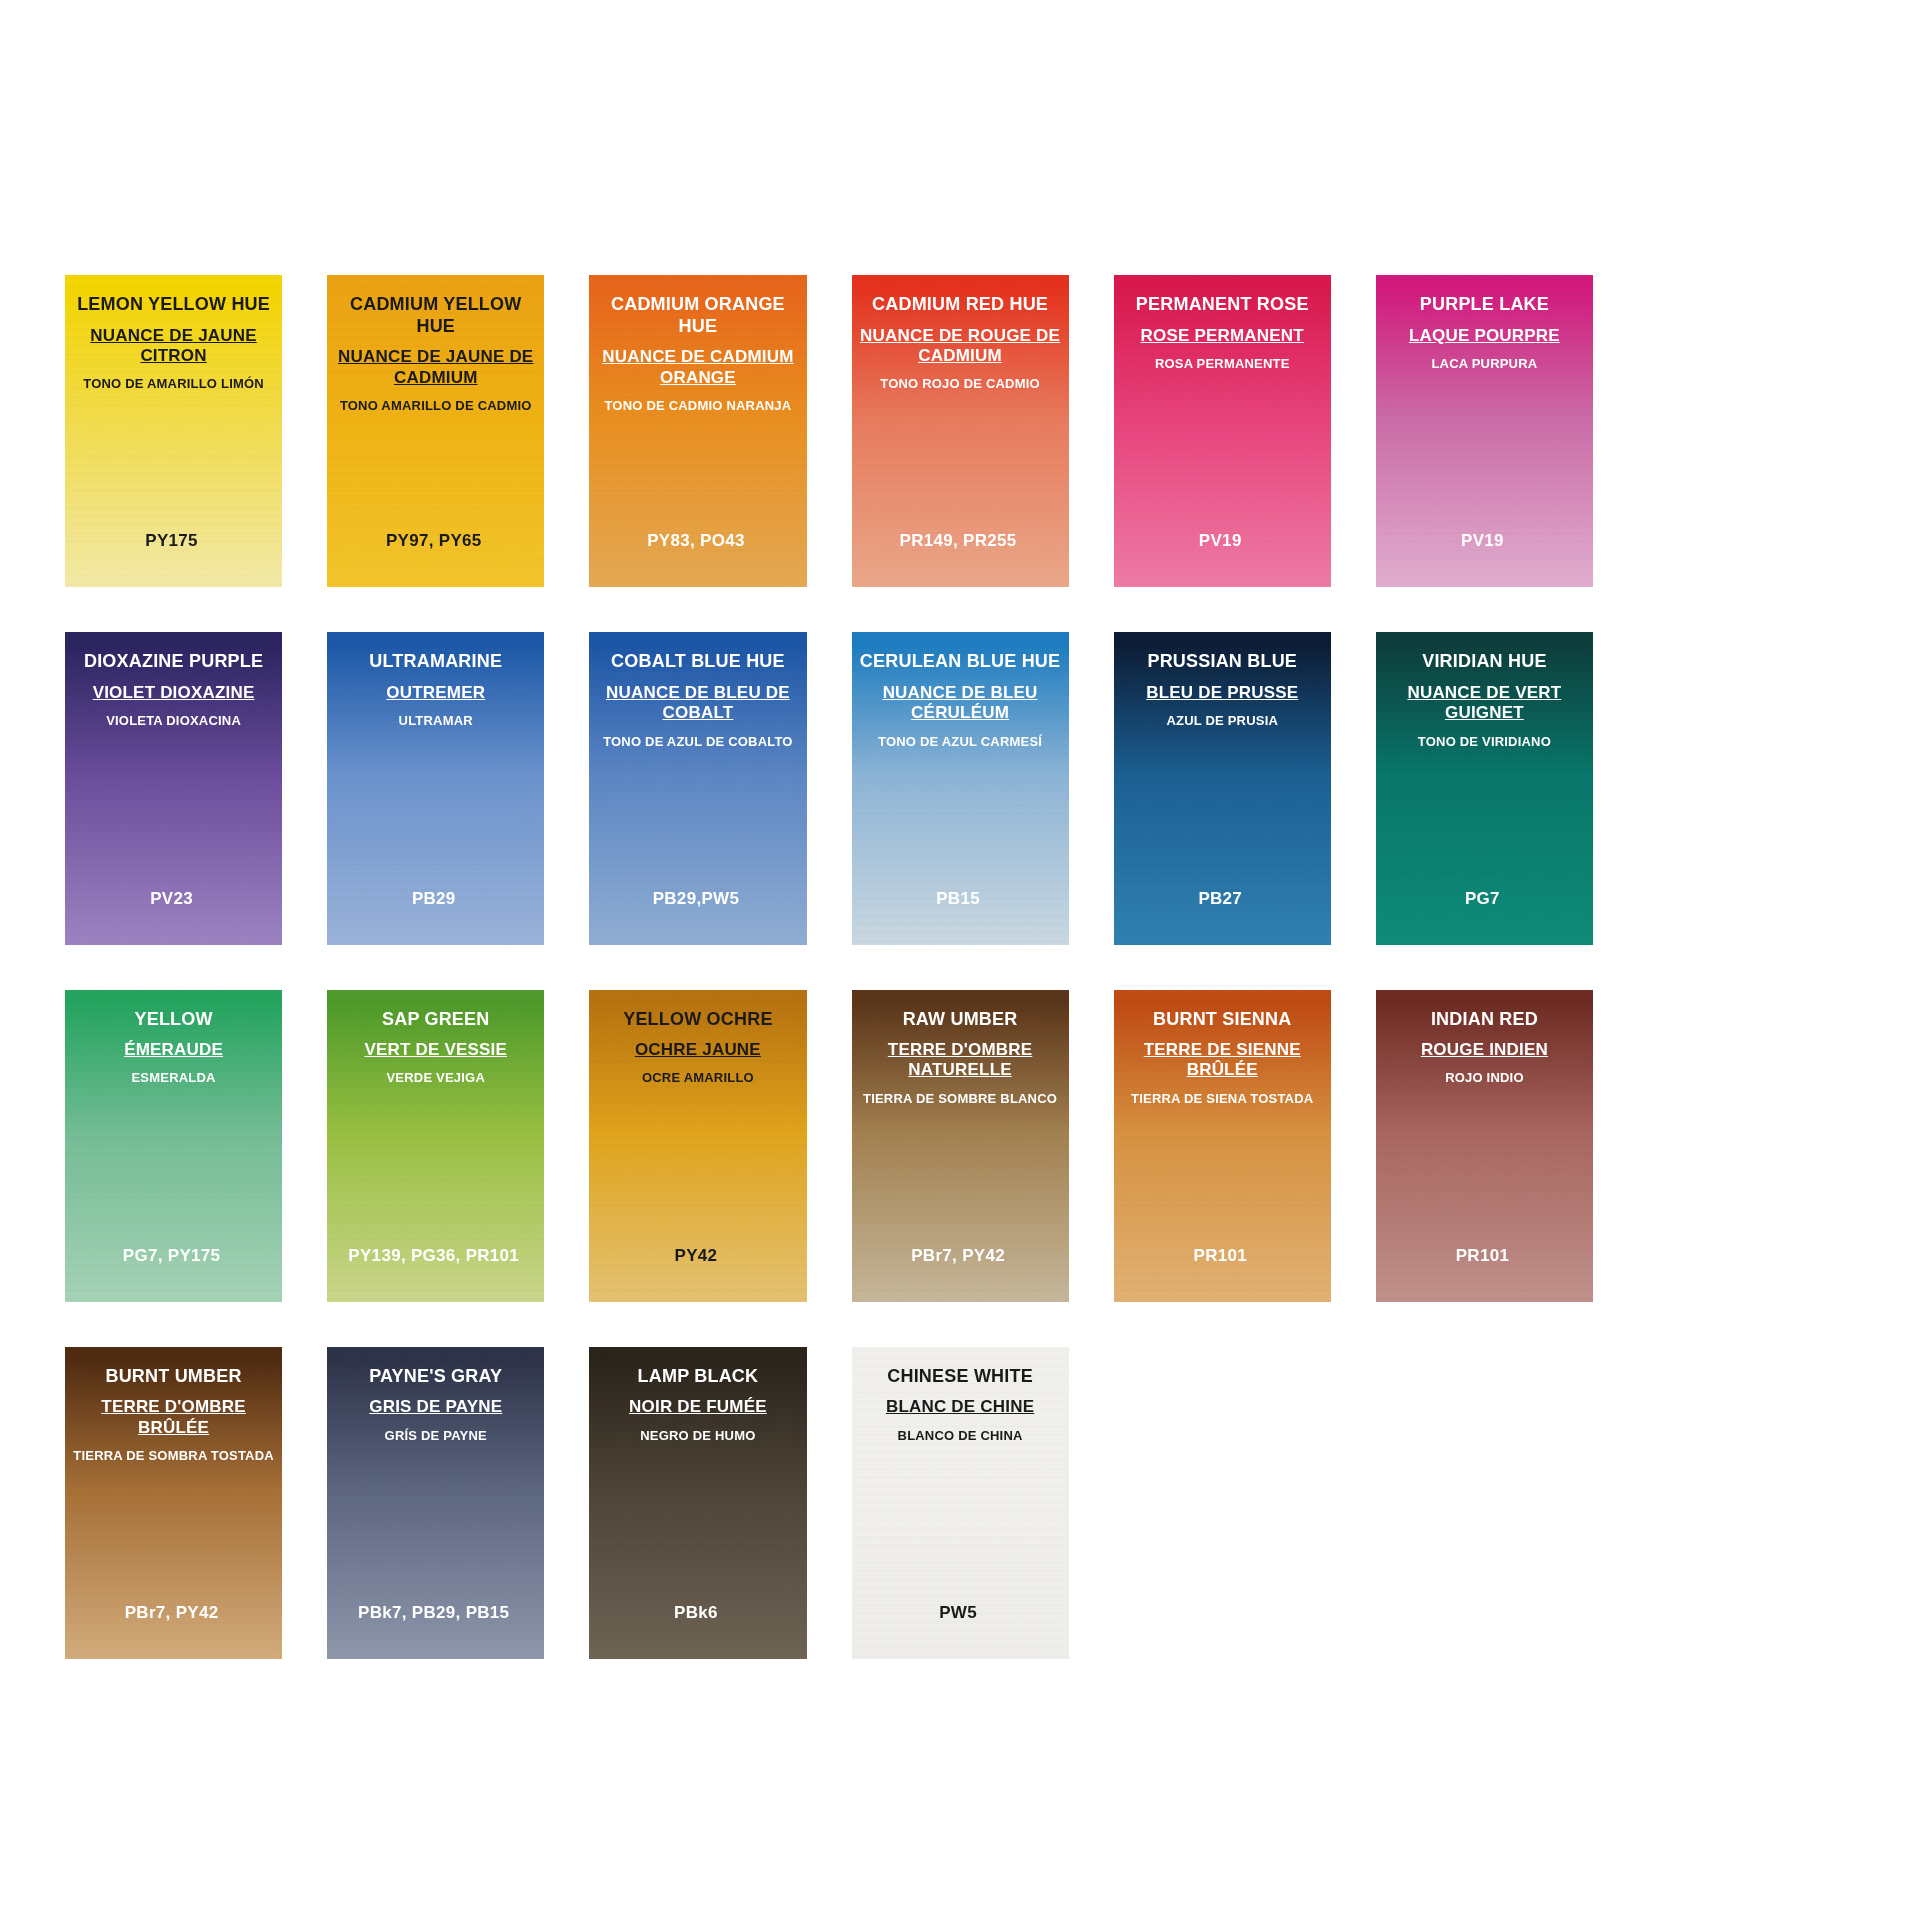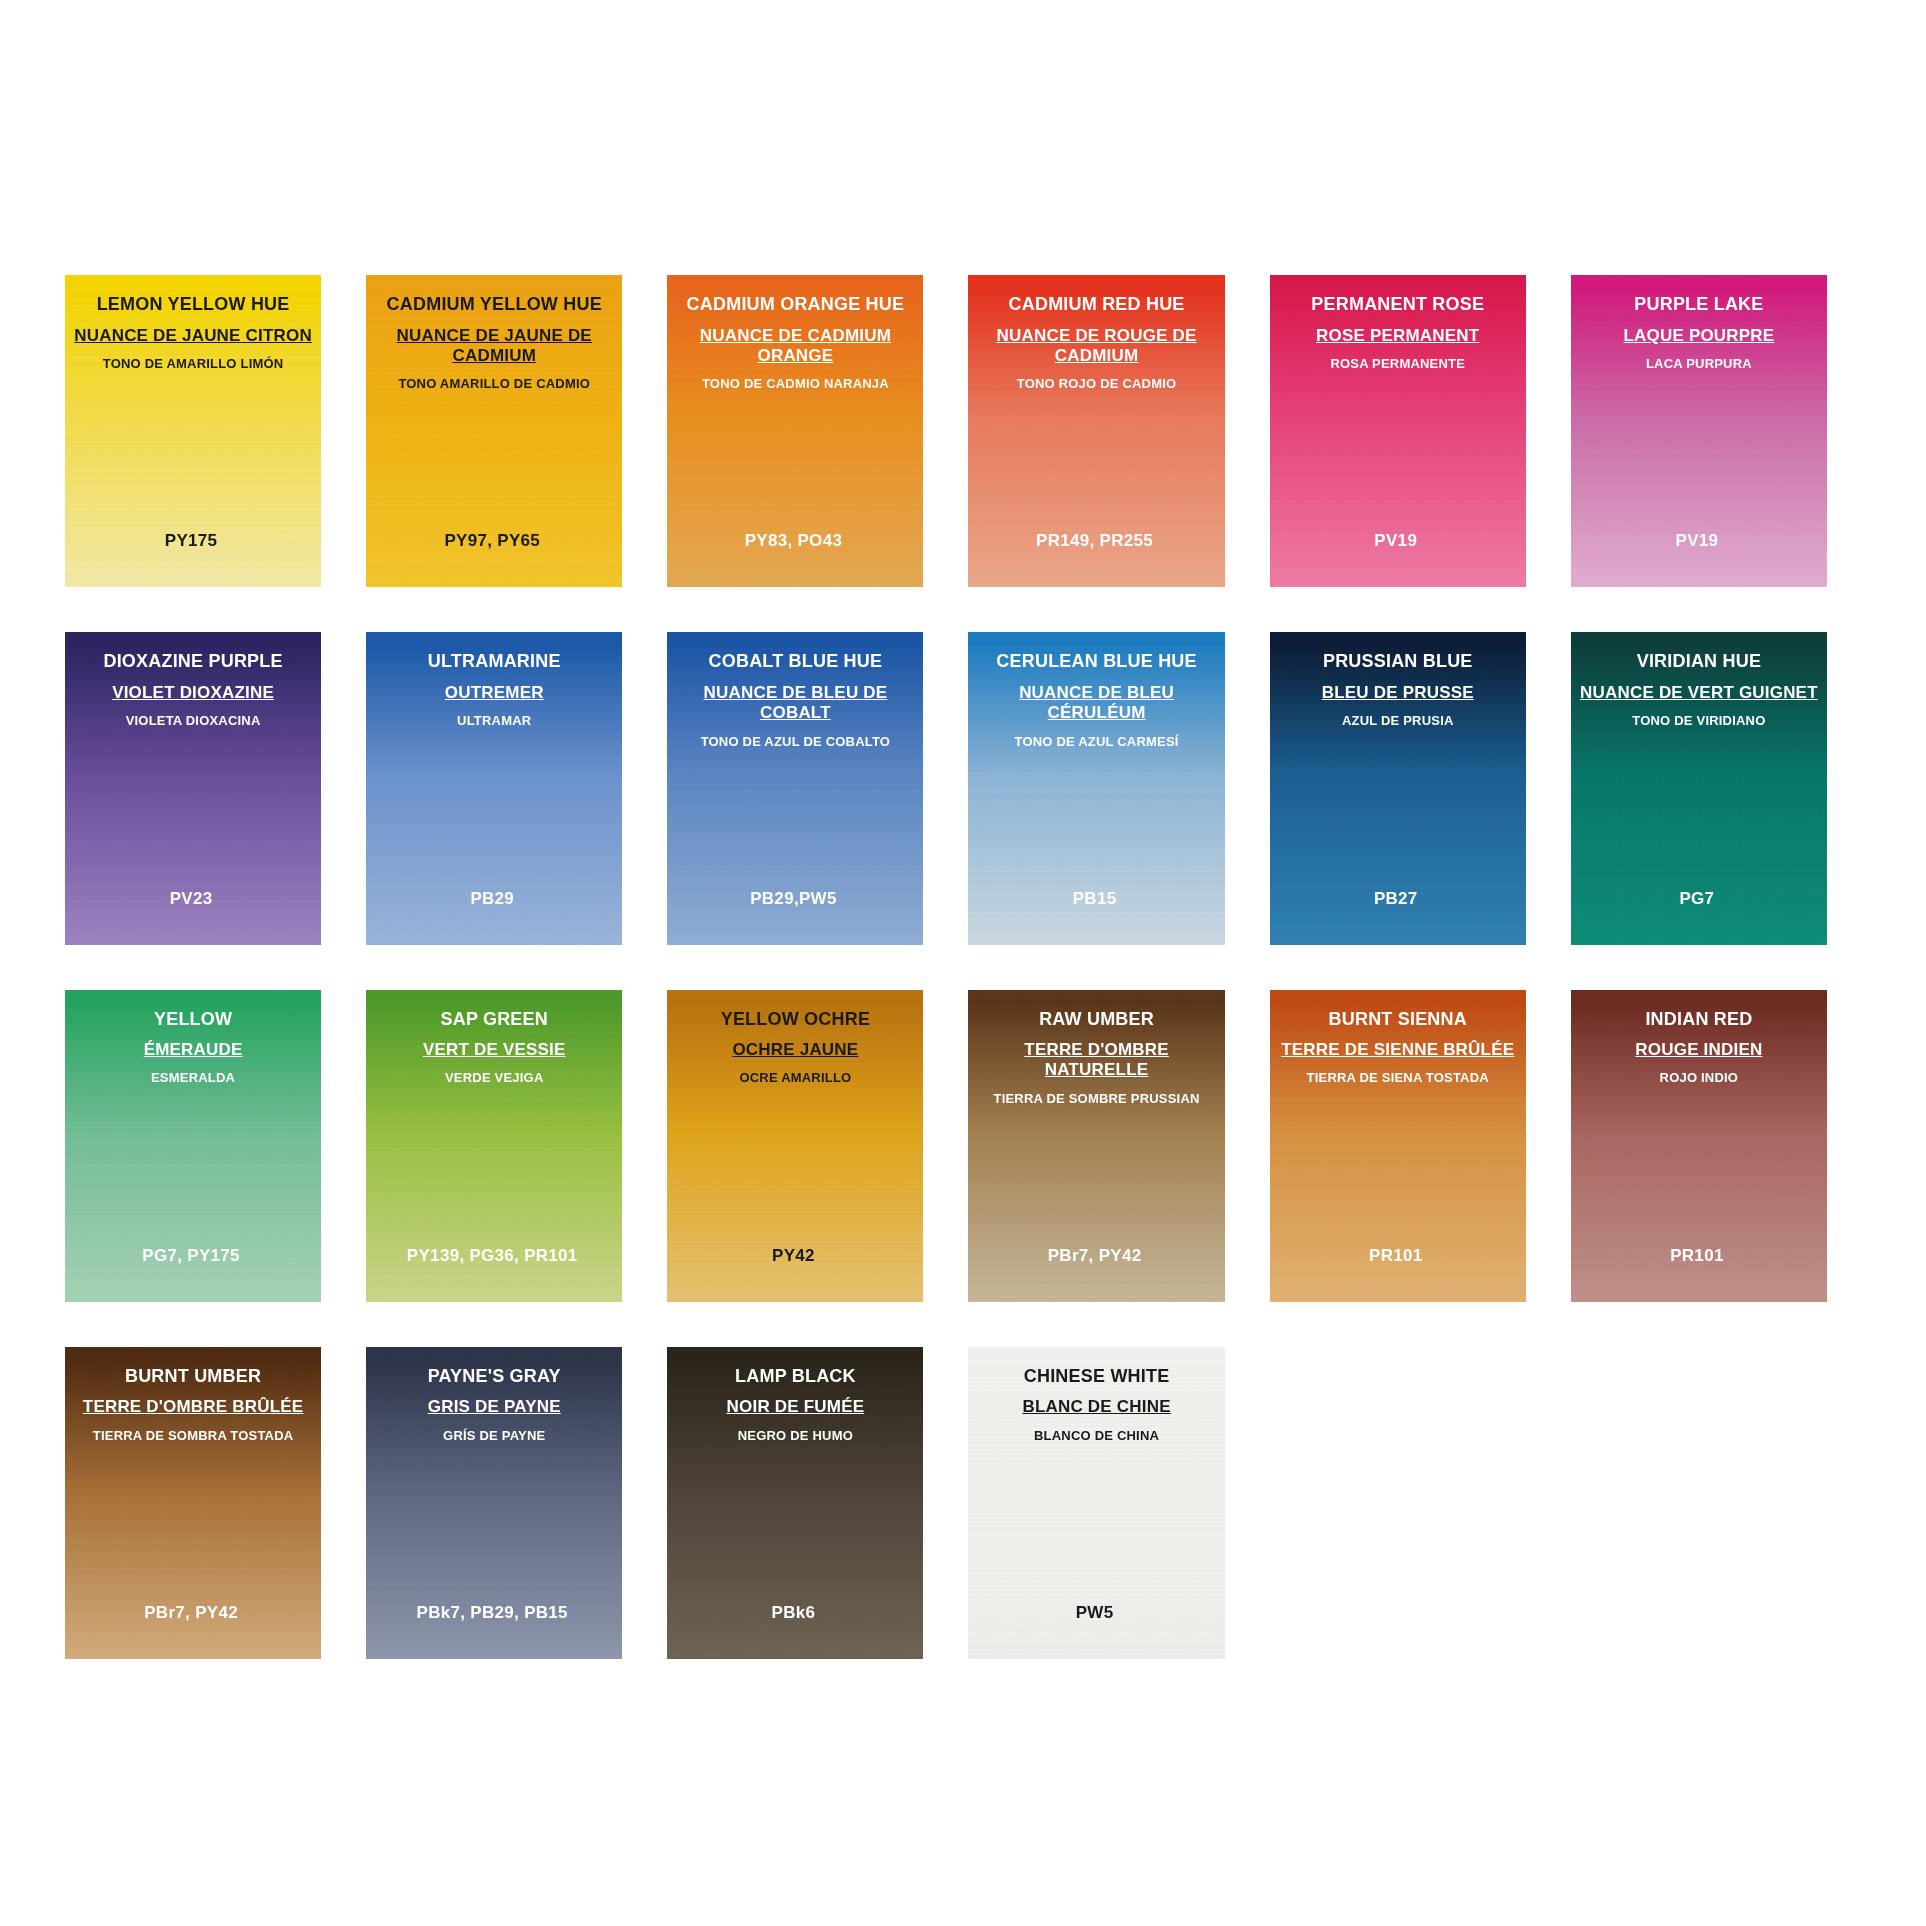--- a/index.html
+++ b/index.html
@@ -11,21 +11,21 @@
     width: 1926px;
     height: 1926px;
     font-family: "Liberation Sans", sans-serif;
     overflow: hidden;
   }
 
   #chart {
     position: absolute;
     left: 65px;
     top: 275px;
-    width: 1762px;
+    width: 1528px;
     height: 1384px;
     display: grid;
     grid-template-columns: repeat(6, 1fr);
     grid-template-rows: repeat(4, 1fr);
     column-gap: 12.5px;
     row-gap: 16px;
     gap: 45px;
   }
 
   .swatch {
@@ -295,21 +295,21 @@
       </div>
       <div class="pigment">PY42</div>
     </div>
     <div class="swatch txt-light">
       <div class="paint" style="background: linear-gradient(rgb(90, 52, 24) 0%, rgb(90, 52, 24) 4%, rgb(163, 128, 79) 46%, rgb(198, 183, 154) 100%);"></div>
       <div class="texture"></div>
       <div class="texture2"></div>
       <div class="labels">
         <div class="name-en">RAW UMBER</div>
         <div class="name-fr">TERRE D'OMBRE NATURELLE</div>
-        <div class="name-es">TIERRA DE SOMBRE PRUSSIAN</div>
+        <div class="name-es">TIERRA DE SOMBRE BLANCO</div>
       </div>
       <div class="pigment">PBr7, PY42</div>
     </div>
     <div class="swatch txt-light">
       <div class="paint" style="background: linear-gradient(rgb(192, 74, 18) 0%, rgb(192, 74, 18) 4%, rgb(215, 145, 63) 46%, rgb(226, 178, 115) 100%);"></div>
       <div class="texture"></div>
       <div class="texture2"></div>
       <div class="labels">
         <div class="name-en">BURNT SIENNA</div>
         <div class="name-fr">TERRE DE SIENNE BRÛLÉE</div>

